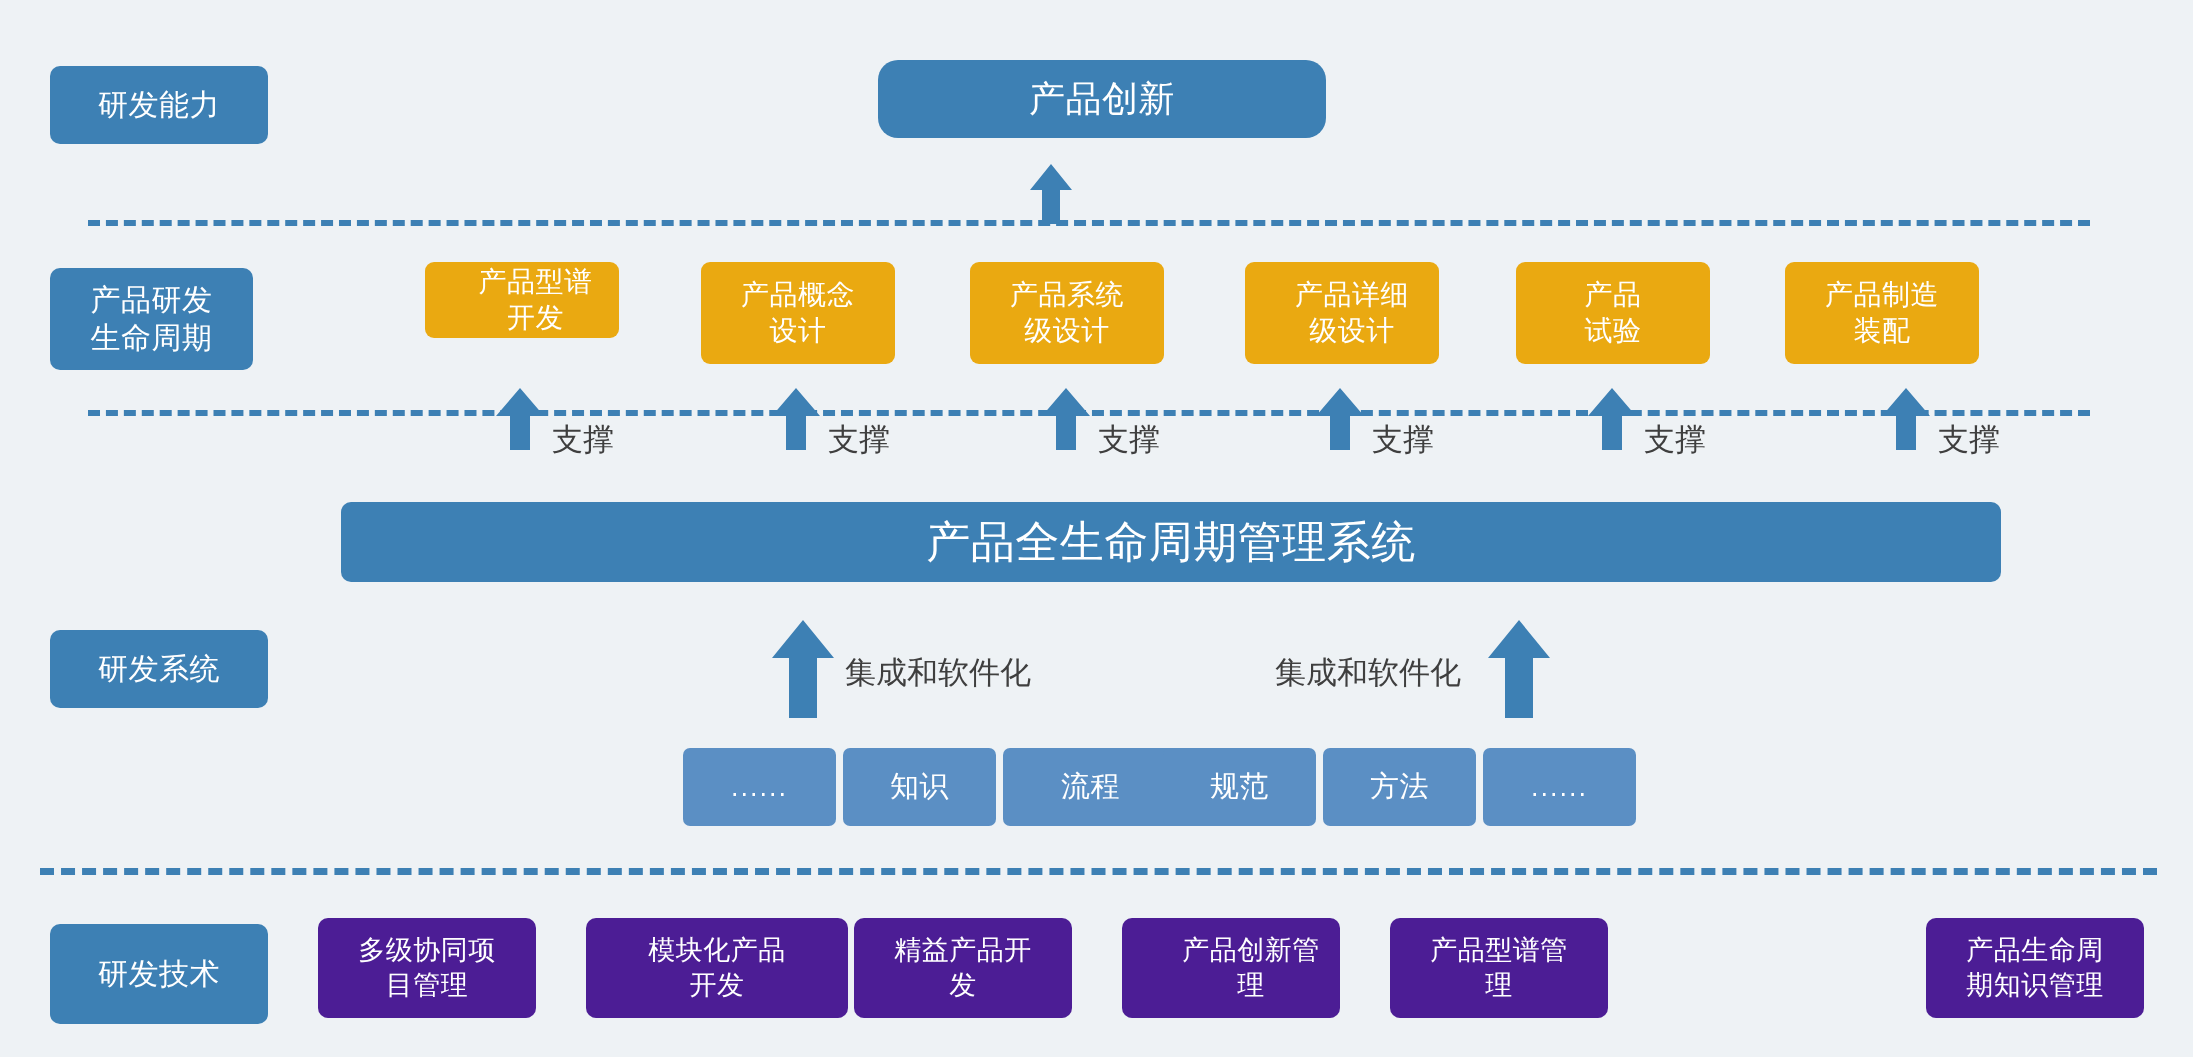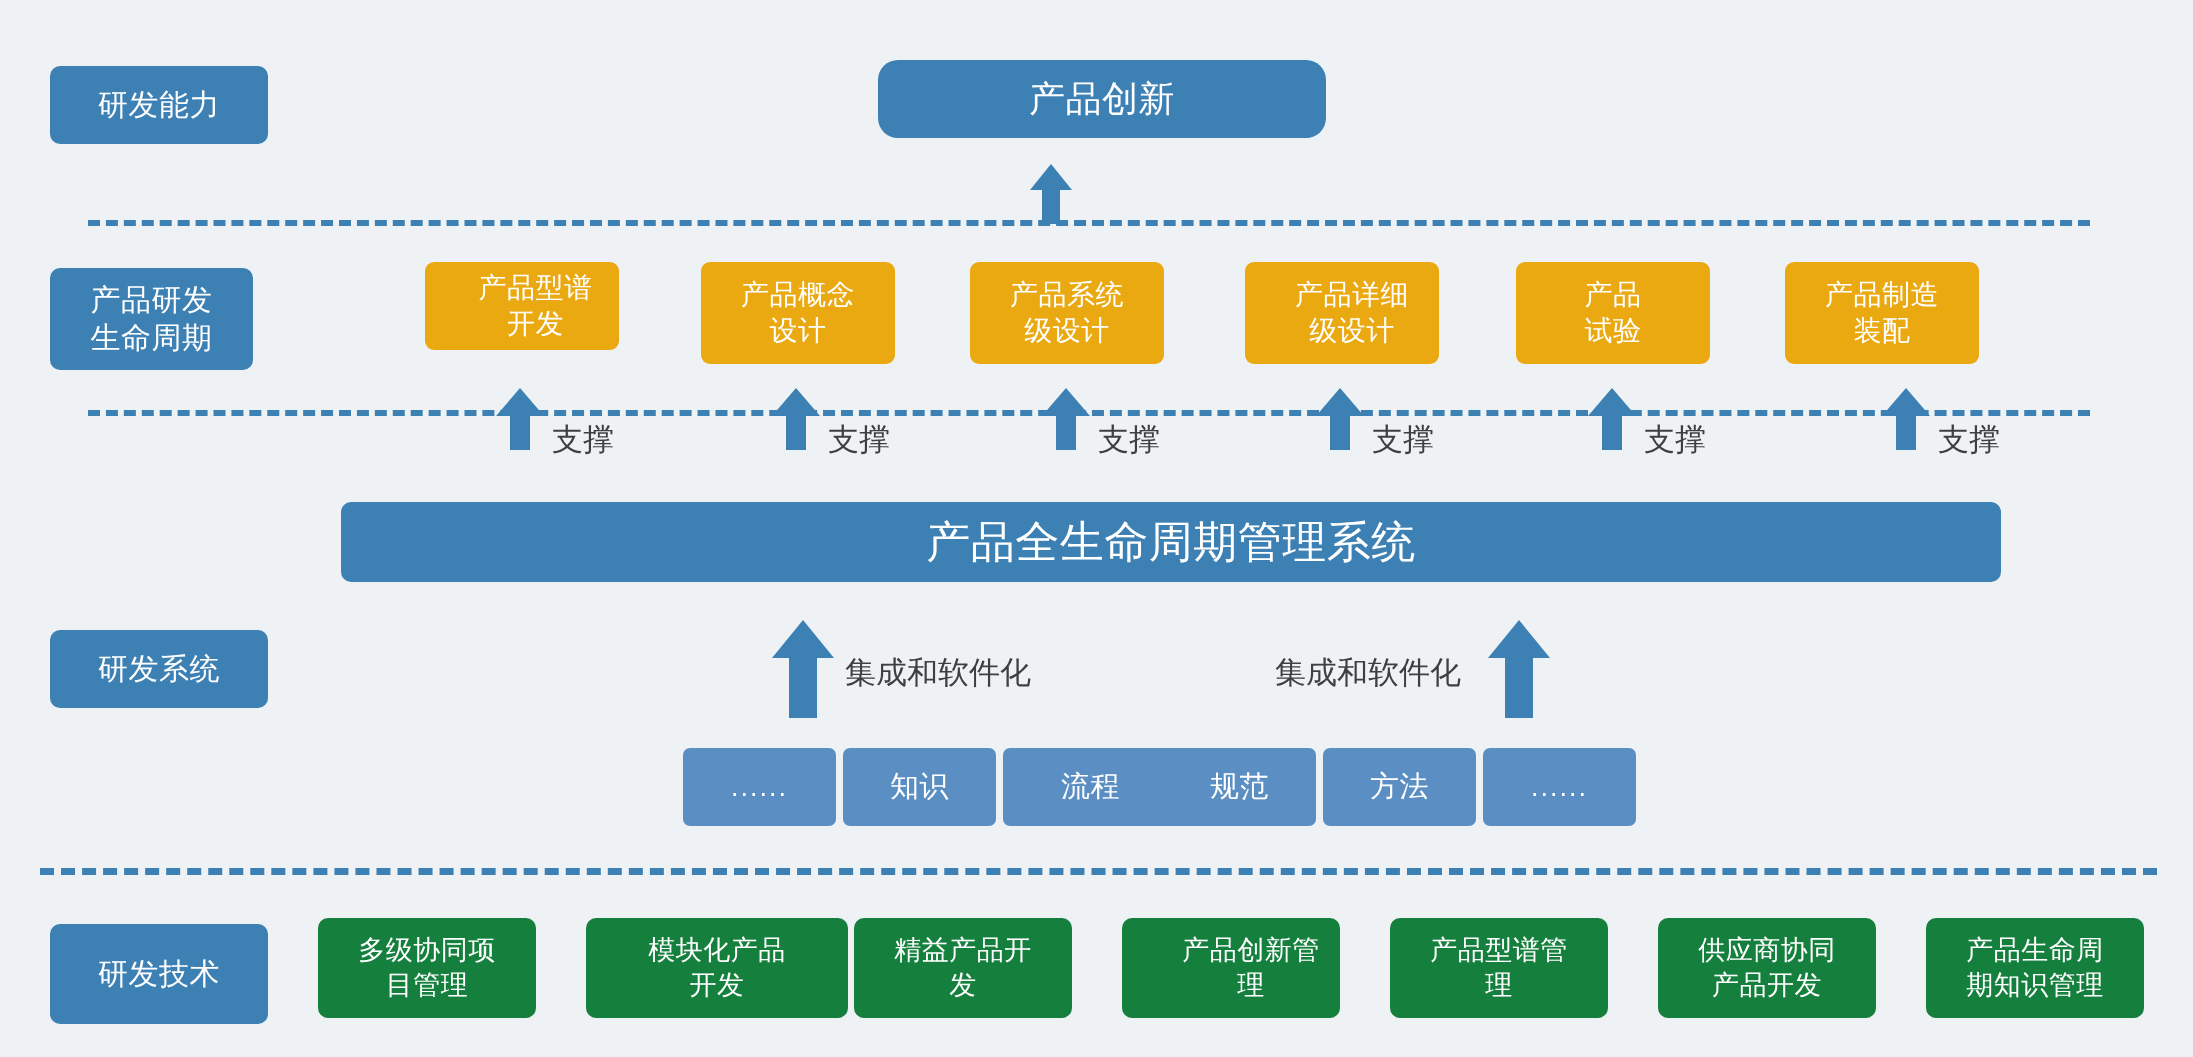--- a/index.html
+++ b/index.html
@@ -25,21 +25,21 @@
     justify-content: center;
     text-align: center;
     color: #ffffff;
     border-radius: 20px;
     line-height: 1.28;
     white-space: pre-line;
     letter-spacing: 0.5px;
   }
   .blue   { background: #3d80b4; }
   .orange { background: #eaa911; }
-  .teal   { background: #15803d; }
+  .teal   { background: #4c1d95; }
   .midblue{ background: #5b8fc4; }
 
   
   .label-box {
     font-size: 30px;
     border-radius: 10px;
     margin-top: 6px;
   }
 
   
@@ -105,21 +105,21 @@
     <svg width="42" height="60" viewBox="0 0 42 60">
       <polygon points="21,0 42,26 30,26 30,60 12,60 12,26 0,26" fill="#3d80b4"></polygon>
     </svg>
   </div>
 
   <div class="dashline" id="dash-1" style="left:88px; top:220px; width:2002px;"></div>
 
   <div class="box blue label-box" id="lbl-lifecycle" style="left:50px; top:262px; width:203px; height:102px;">产品研发
 生命周期</div>
 
-  <div class="box orange phase-box" style="left:425px; top:262px; width:194px; height:88px;padding-left:27px;">产品型谱
+  <div class="box orange phase-box" style="left:425px; top:262px; width:194px; height:76px;padding-left:27px;">产品型谱
 开发</div>
   <div class="box orange phase-box" style="left:701px; top:262px; width:194px; height:102px;">产品概念
 设计</div>
   <div class="box orange phase-box" style="left:970px; top:262px; width:194px; height:102px;">产品系统
 级设计</div>
   <div class="box orange phase-box" style="left:1245px; top:262px; width:194px; height:102px;padding-left:20px;">产品详细
 级设计</div>
   <div class="box orange phase-box" style="left:1516px; top:262px; width:194px; height:102px;">产品
 试验</div>
   <div class="box orange phase-box" style="left:1785px; top:262px; width:194px; height:102px;">产品制造
@@ -201,18 +201,16 @@
   <div class="box teal tech-box" style="left:318px; top:918px; width:218px; height:100px;">多级协同项
 目管理</div>
   <div class="box teal tech-box" style="left:586px; top:918px; width:262px; height:100px;">模块化产品
 开发</div>
   <div class="box teal tech-box" style="left:854px; top:918px; width:218px; height:100px;">精益产品开
 发</div>
   <div class="box teal tech-box" style="left:1122px; top:918px; width:218px; height:100px;padding-left:40px;">产品创新管
 理</div>
   <div class="box teal tech-box" style="left:1390px; top:918px; width:218px; height:100px;">产品型谱管
 理</div>
-  <div class="box teal tech-box" style="left:1658px; top:918px; width:218px; height:100px;">供应商协同
-产品开发</div>
   <div class="box teal tech-box" style="left:1926px; top:918px; width:218px; height:100px;">产品生命周
 期知识管理</div>
 
 </div>
 
 </body></html>

